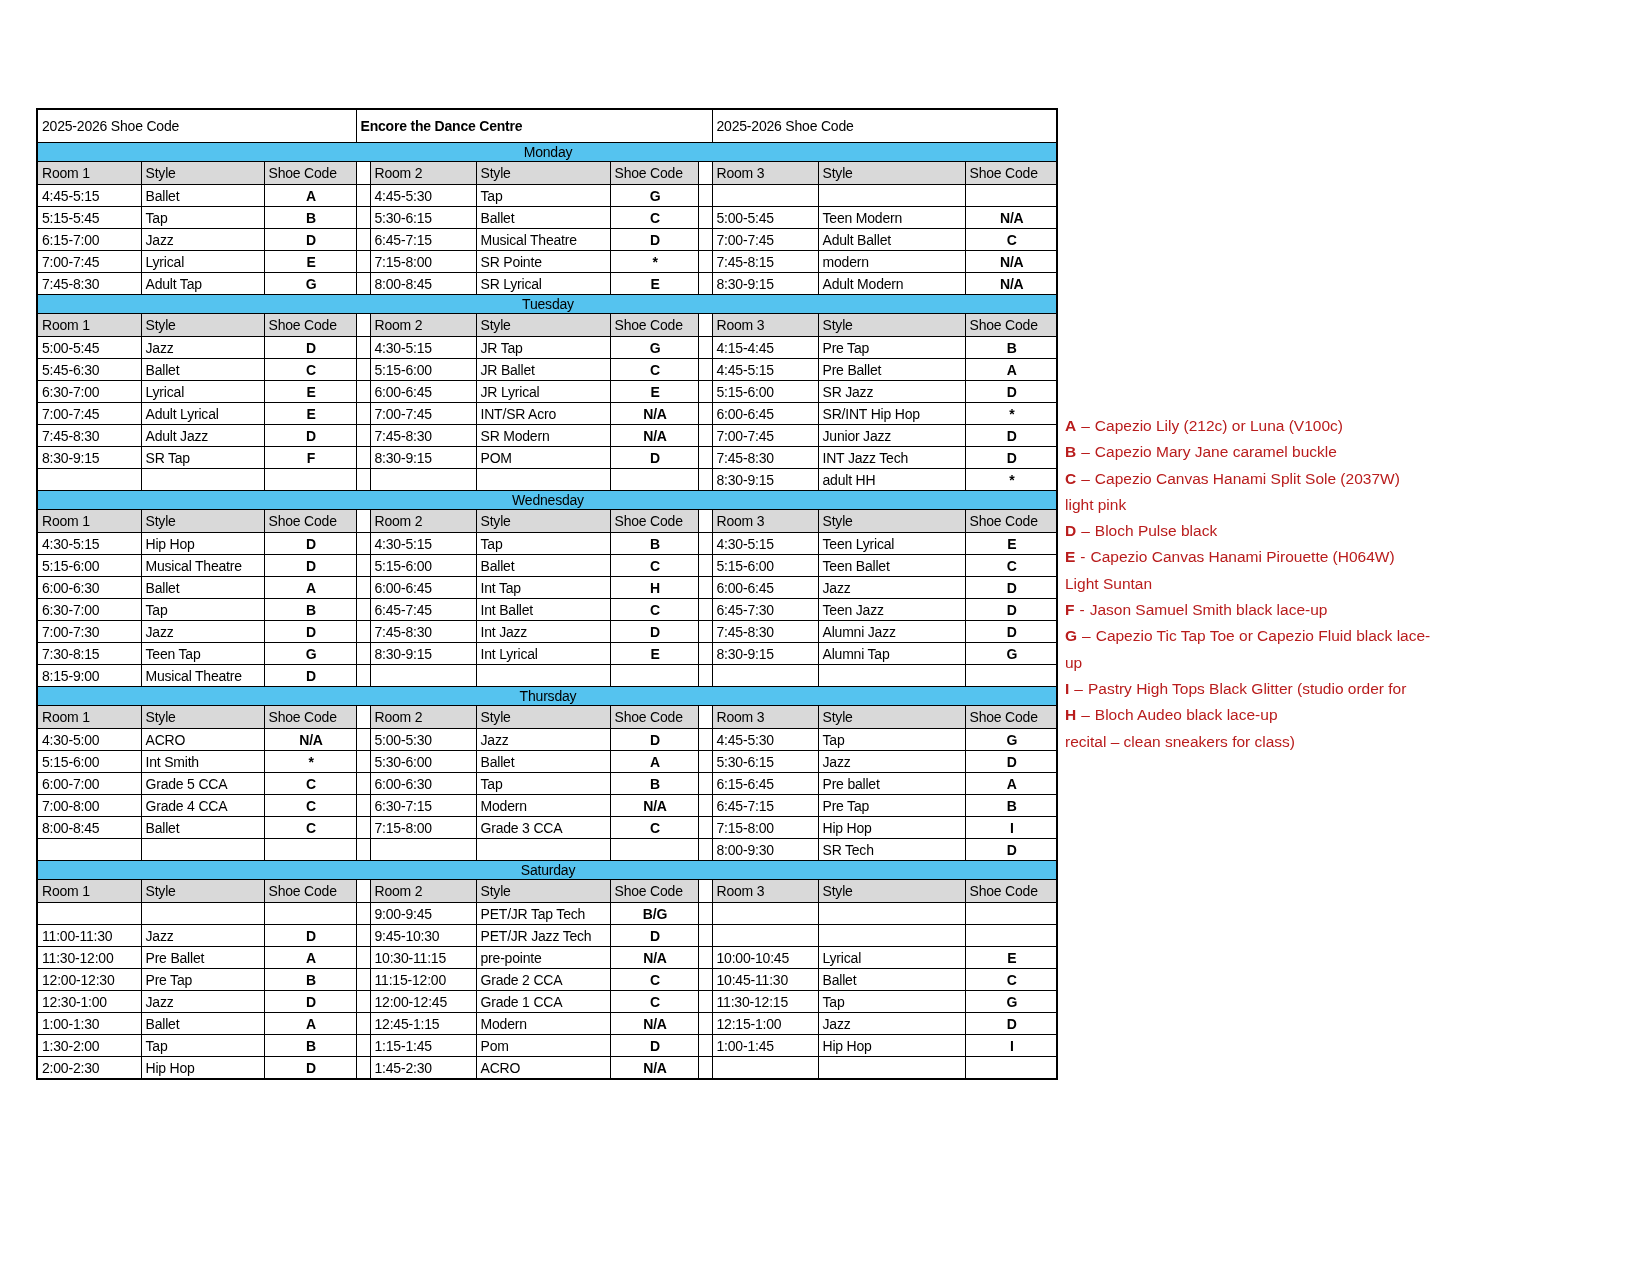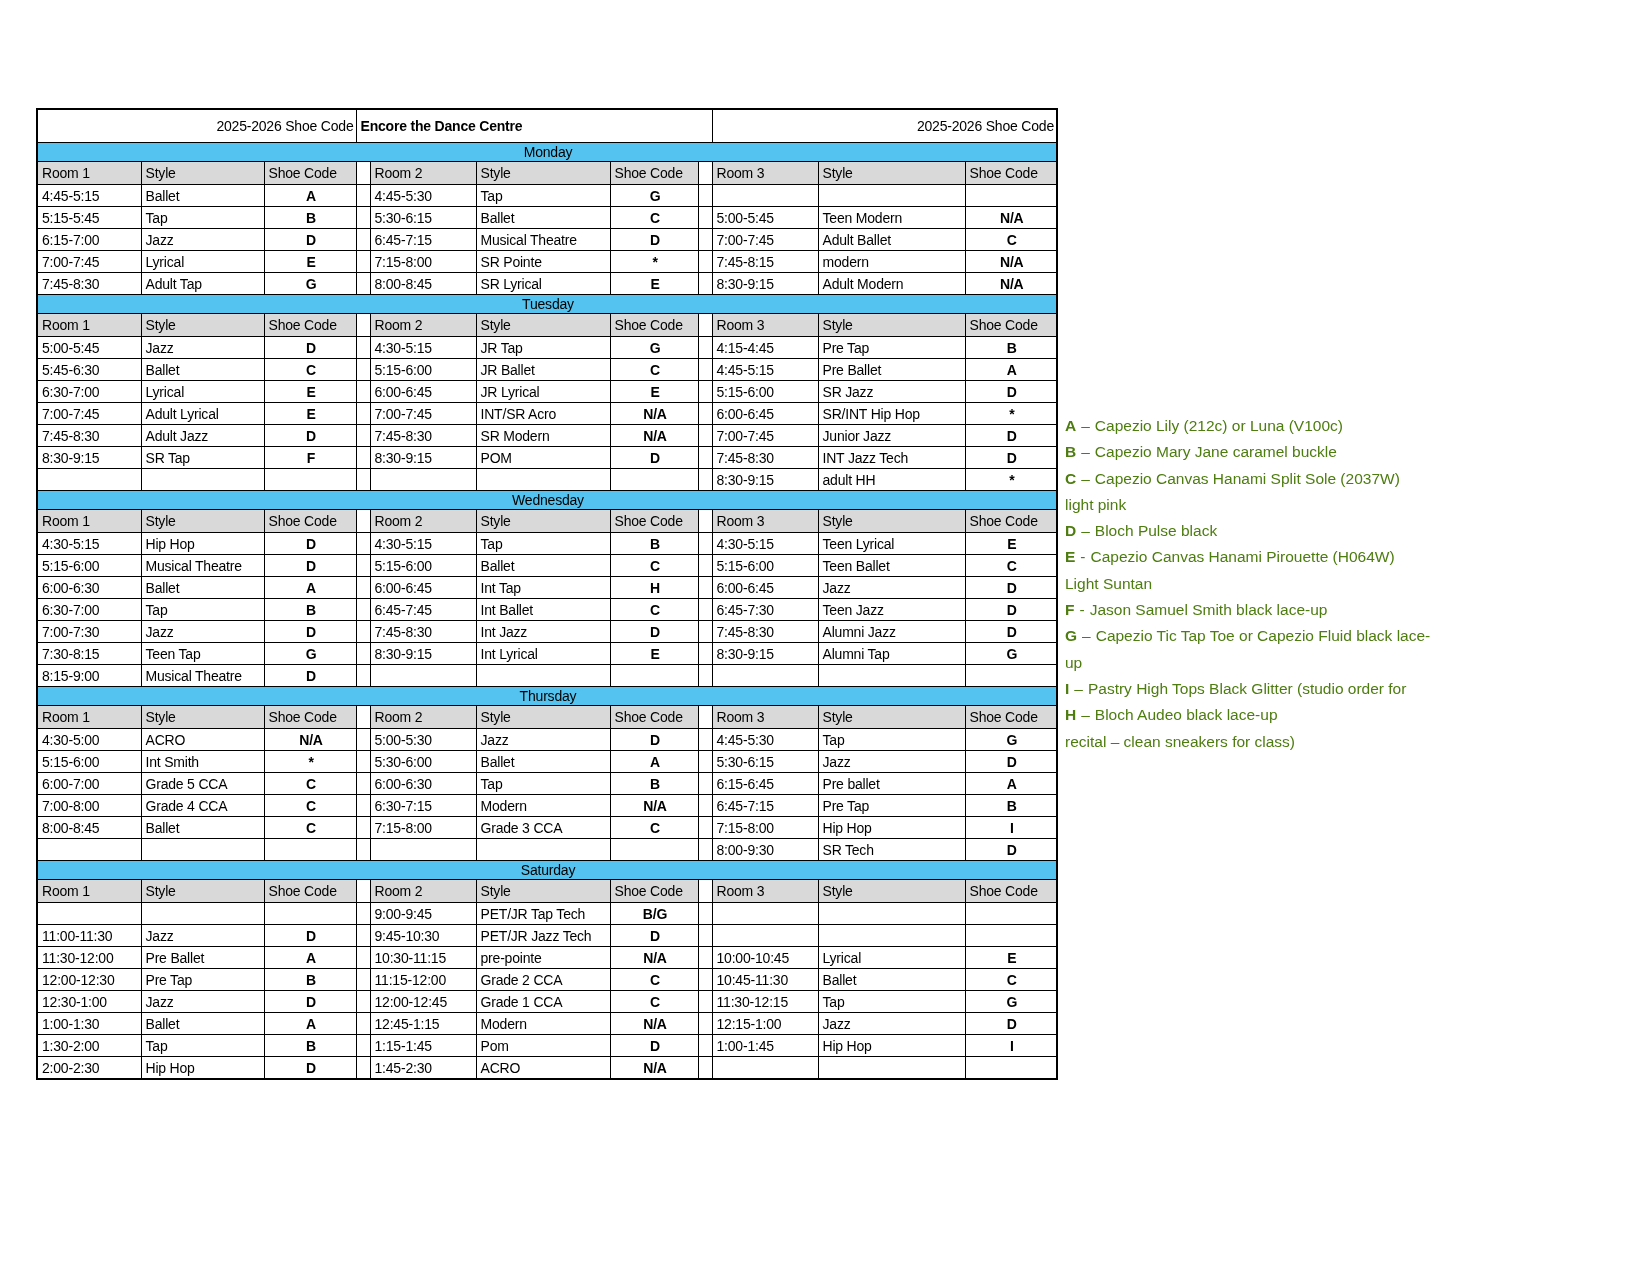--- a/index.html
+++ b/index.html
@@ -20,35 +20,35 @@
     border:2px solid var(--border-color);
   }
   table.sched td{
     border:1.5px solid var(--border-color);
     padding:0 2px 0 4px;
     font-size:14px;letter-spacing:-0.2px;
     white-space:nowrap;overflow:hidden;
     vertical-align:middle;
   }
   tr.title-row td{height:32px;}
-  td.shoe-hdr{text-align:right;font-size:15.5px;padding:0;letter-spacing:0;}
+  td.shoe-hdr{text-align:left;font-size:15.5px;padding:0;letter-spacing:0;}
   td.main-title{font-weight:bold;font-size:20px;padding:0;letter-spacing:0;}
   td.day-bar{
     background:var(--day-bar-color);
     text-align:center;font-weight:normal;font-size:15px;
     height:18px;padding:0;line-height:18px;letter-spacing:0;
   }
   tr.hdr-row td{height:22px;}
   td.col-hdr{background:var(--header-bg);font-size:14.5px;}
   tr.data-row td{height:21px;}
   td.code-cell{text-align:center;font-weight:bold;font-size:13.5px;padding:0;}
   td.spacer{padding:0;}
   .legend{
     position:absolute;left:1065px;top:413px;width:420px;
-    font-size:15.5px;line-height:26.3px;color:#4d7c0f;
+    font-size:15.5px;line-height:26.3px;color:#b91c1c;
   }
   .legend-line b{font-weight:bold;}
   .legend .sep{margin:0 5px;}
 </style>
 </head>
 <body>
 
 <div class="page">
   <table class="sched">
     <colgroup>

